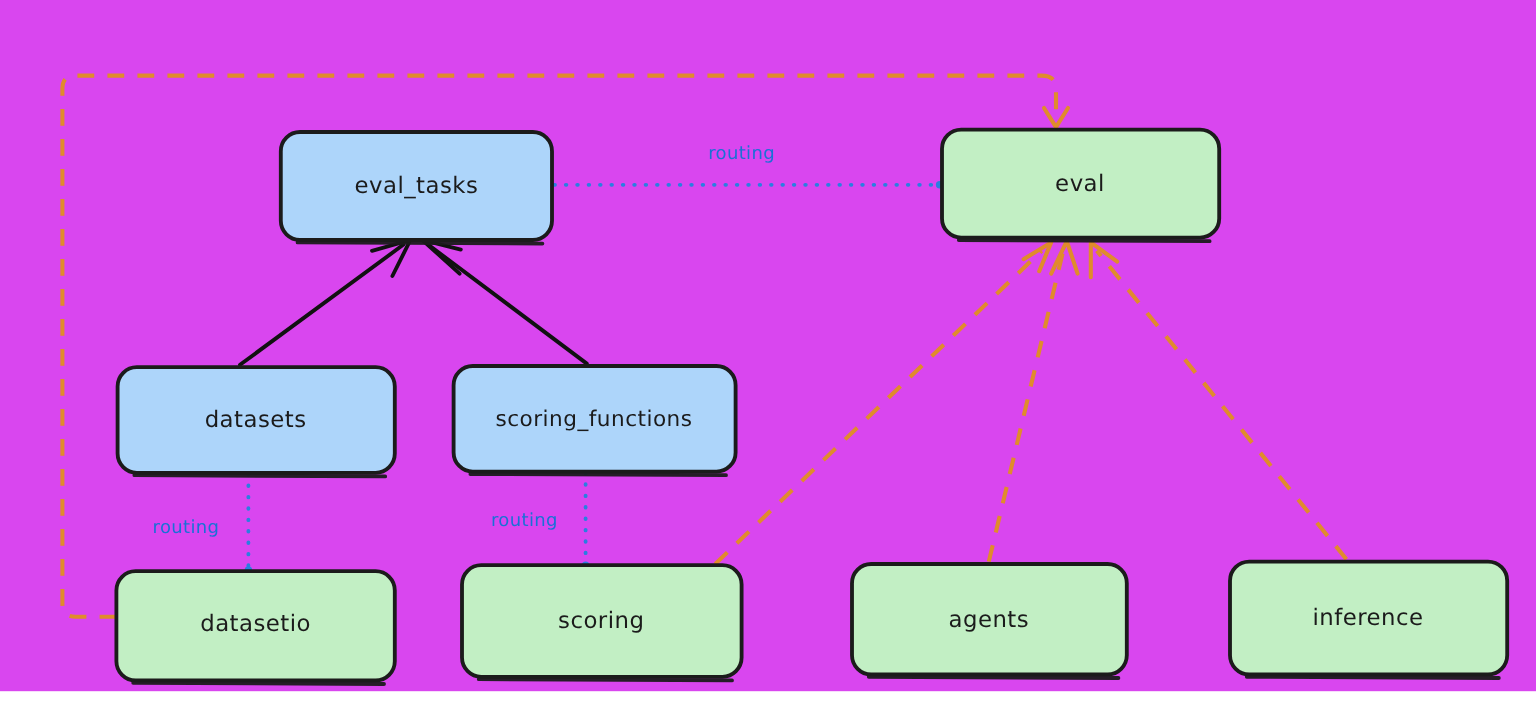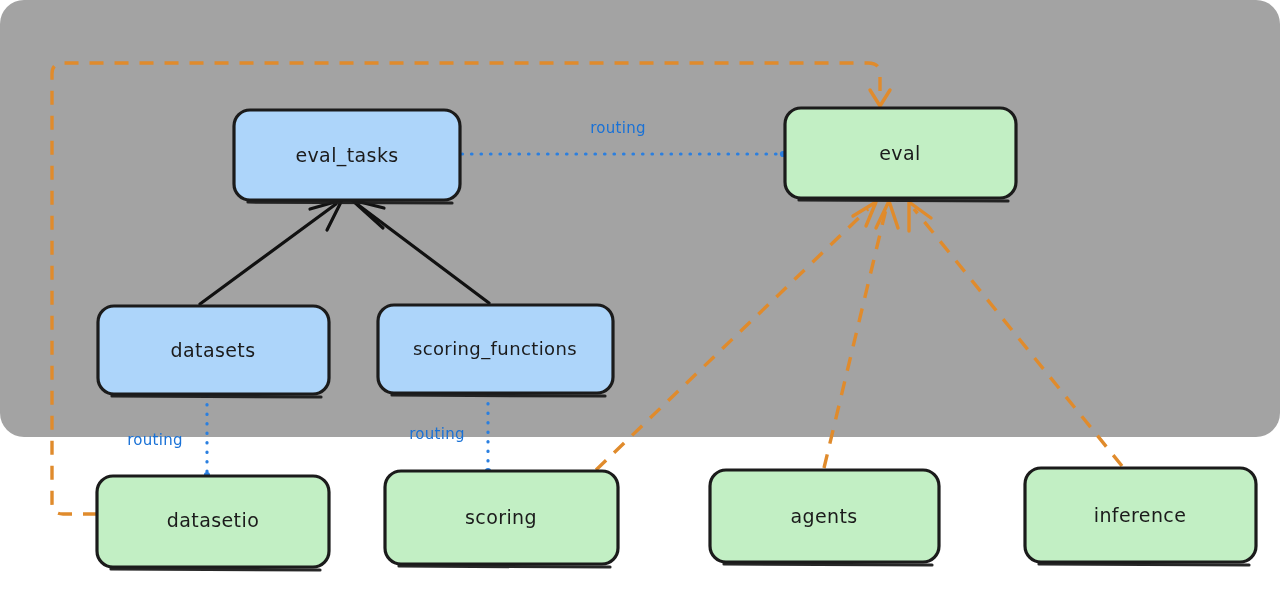--- a/index.html
+++ b/index.html
@@ -10,23 +10,22 @@
   }
   body {
     width: 1280px;
     height: 596px;
     font-family: "DejaVu Sans", sans-serif;
     overflow: hidden;
   }
   #diagram-root {
     position: relative;
     width: 1280px;
-    height: 437px;
-    background: #a3a3a3;
-    border-radius: 24px;
+    height: 576px;
+    background: #d946ef;
   }
   #diagram-svg {
     position: absolute;
     left: 0;
     top: 0;
     width: 1280px;
     height: 596px;
   }
   .node-label {
     font-family: "DejaVu Sans", sans-serif;

